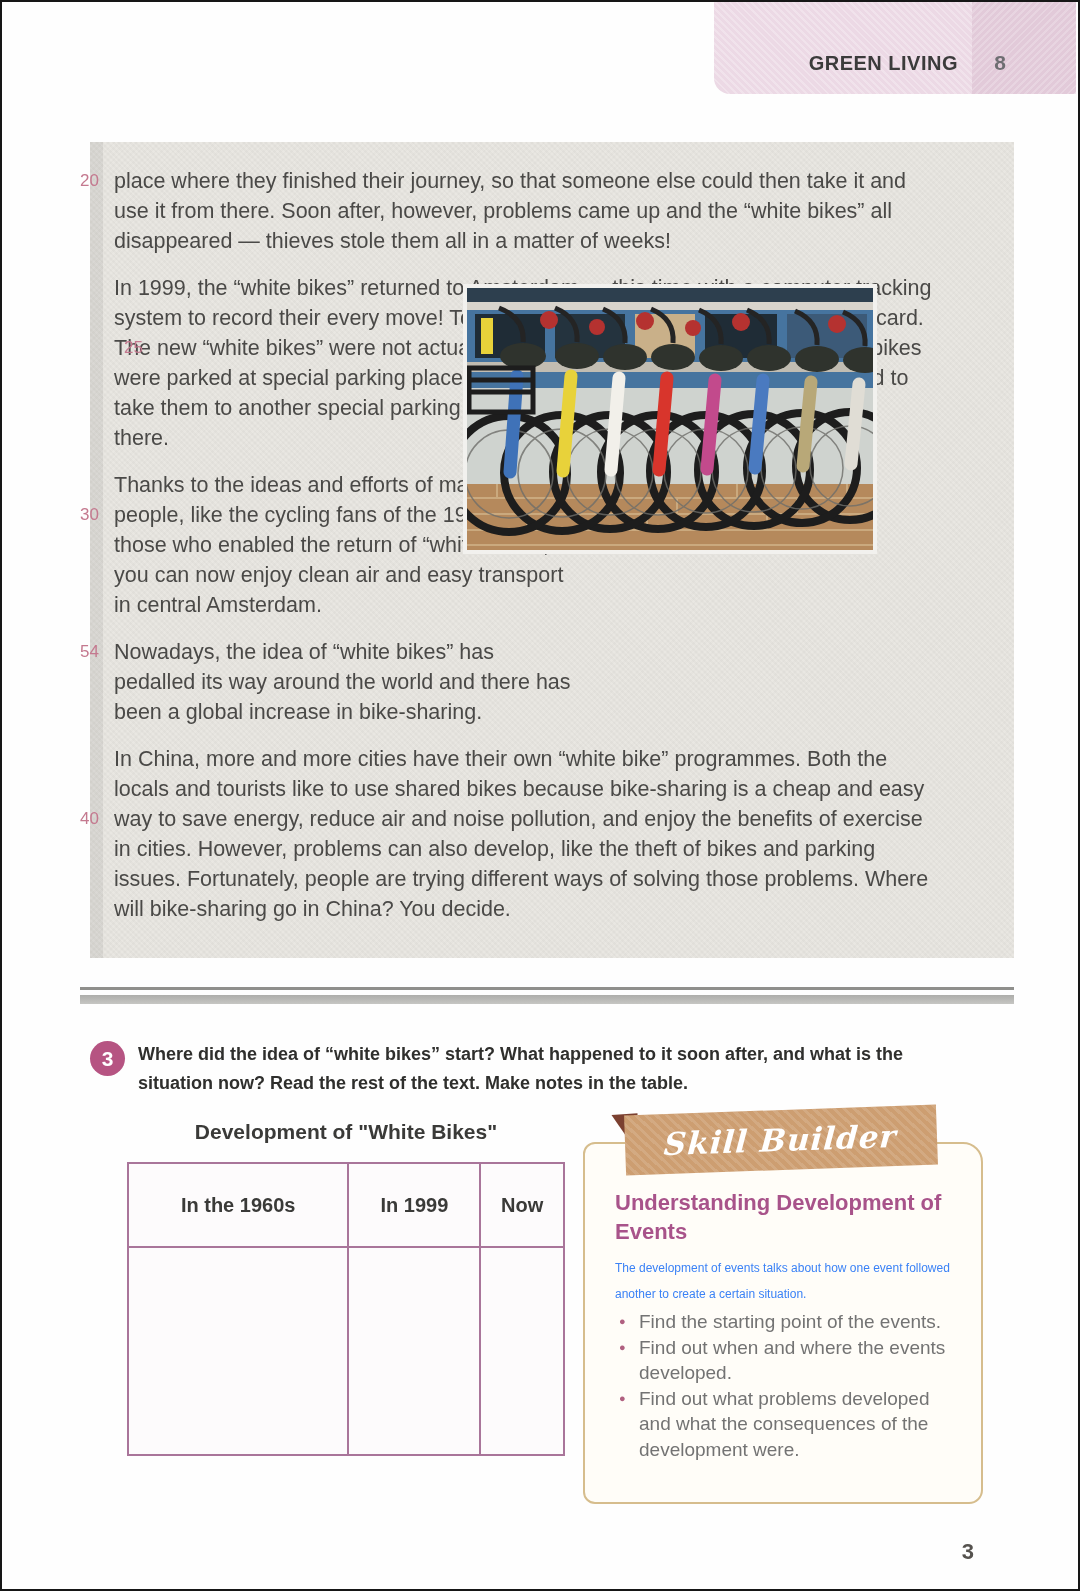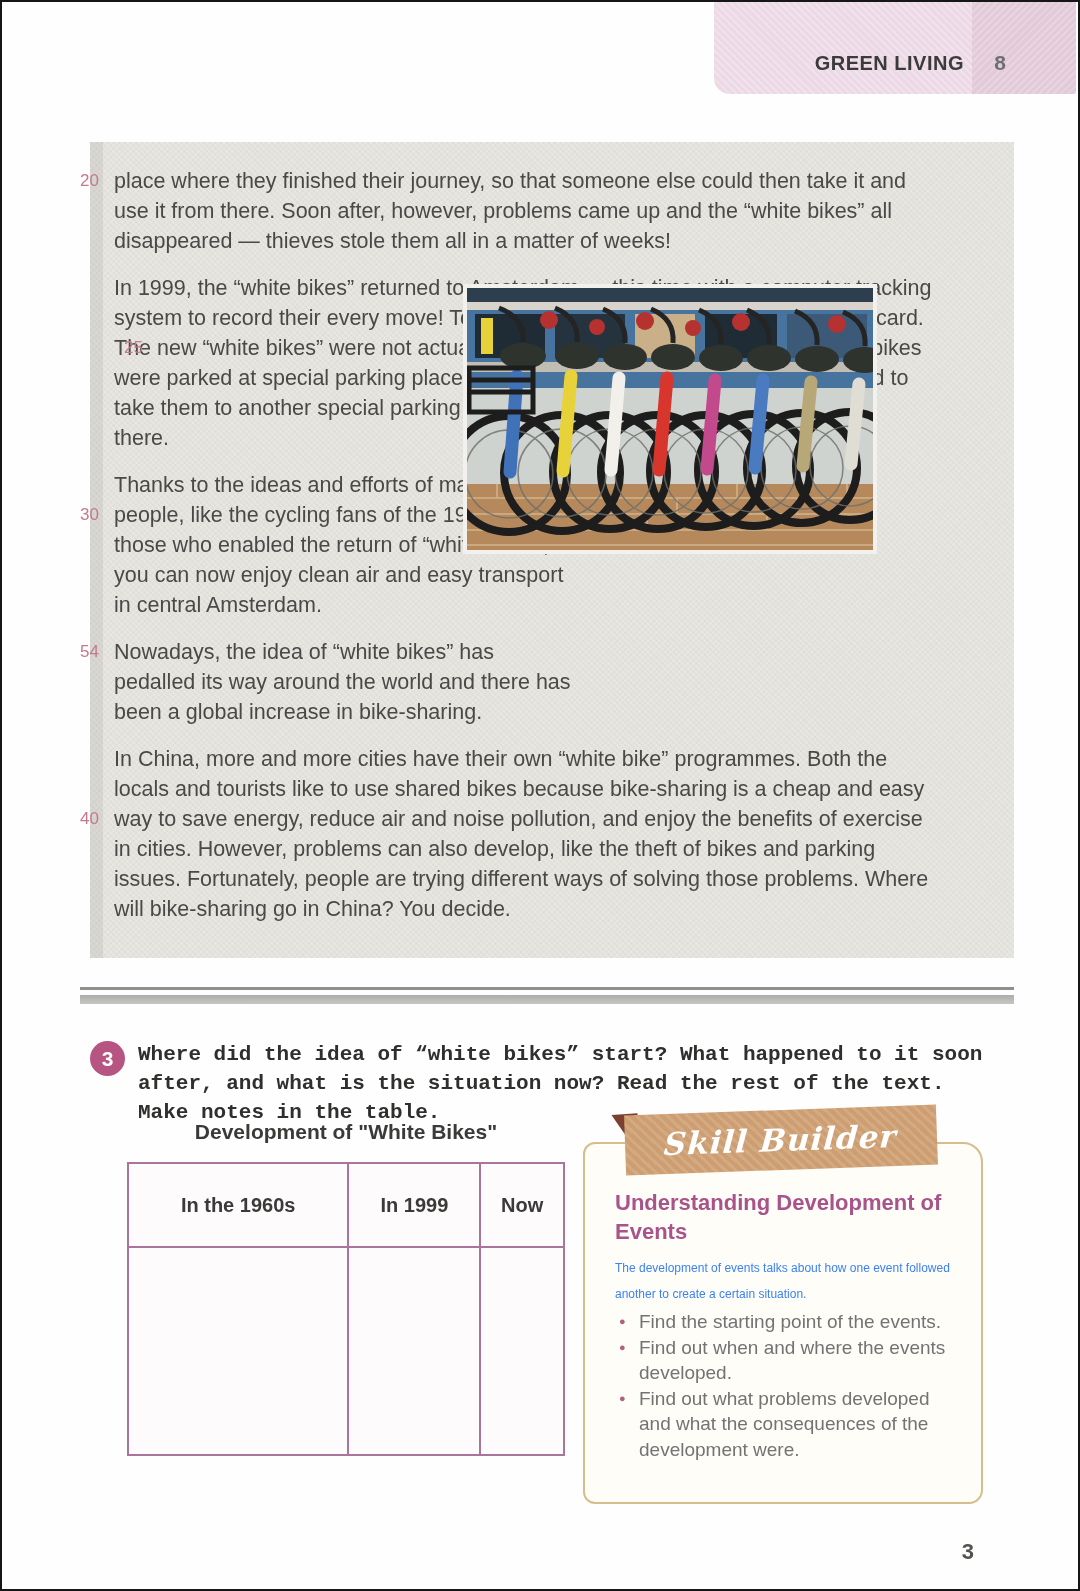--- a/index.html
+++ b/index.html
@@ -8,21 +8,21 @@
   .page { position: relative; width: 1080px; height: 1591px; background: #fefefe;
           border: 2px solid #161616; overflow: hidden; }
 
   
   .tab { position: absolute; top: 0; left: 712px; right: 2px; height: 92px;
          background: #ecd9e5; border-radius: 0 0 0 16px;
          background-image: repeating-linear-gradient(45deg, rgba(255,255,255,.25) 0 2px, transparent 2px 5px); }
   .tab-dark { position: absolute; top: 0; right: 0; width: 104px; height: 92px;
               background: #e2cad9; border-radius: 0 0 4px 0;
               background-image: repeating-linear-gradient(-45deg, rgba(255,255,255,.2) 0 2px, transparent 2px 5px); }
-  .tab-title { position: absolute; top: 50px; right: 112px; font-size: 20px; font-weight: bold;
+  .tab-title { position: absolute; top: 50px; right: 118px; font-size: 20px; font-weight: bold;
                color: #3b3b3b; letter-spacing: .5px; }
   .tab-page { position: absolute; top: 49px; right: 70px; font-size: 21px; font-weight: bold; color: #6e6e72; }
 
   
   .panel { position: absolute; left: 88px; top: 140px; width: 924px;
            background: #e9e7e2; padding: 24px 78px 34px 24px;
            background-image:
              repeating-linear-gradient(45deg, rgba(0,0,0,.022) 0 2px, transparent 2px 4px),
              repeating-linear-gradient(-45deg, rgba(0,0,0,.016) 0 2px, transparent 2px 4px); }
   .panel::before { content:""; position:absolute; left:0; top:0; bottom:0; width:13px;
@@ -40,21 +40,21 @@
   
   .photo { position: absolute; left: 465px; top: 286px; width: 406px; height: 262px;
            outline: 4px solid #f2f1ee; background:#cfd3cf; }
   .photo svg { display:block; }
 
   
   .q-row { position: absolute; left: 88px; top: 1038px; width: 900px; display: flex; }
   .q-badge { width: 35px; height: 35px; border-radius: 50%; background: #b65482; color: #fff;
              font-size: 21px; font-weight: bold; text-align: center; line-height: 35px;
              margin-right: 13px; flex: 0 0 auto; margin-top: 1px; }
-  .q-text { font-size: 21px; font-weight: bold; line-height: 29px; color: #2f2f2d; width: 845px; font-family: Liberation Mono, monospace; }
+  .q-text { font-size: 18px; font-weight: bold; line-height: 29px; color: #2f2f2d; width: 845px; }
 
   .work-row { position: absolute; left: 125px; top: 1112px; display: flex; }
   .table-block { width: 438px; }
   .table-title { font-size: 21px; font-weight: bold; color: #3a3a38; text-align: center;
                  margin: 6px 0 18px 0; }
   table.notes { border-collapse: collapse; width: 438px; background: #fdfbfc; }
   table.notes th { border: 2px solid #a9759a; height: 84px; font-size: 20px; font-weight: bold;
                    color: #3a3a38; text-align: center; vertical-align: middle; }
   table.notes td { border: 2px solid #a9759a; height: 208px; }
 

